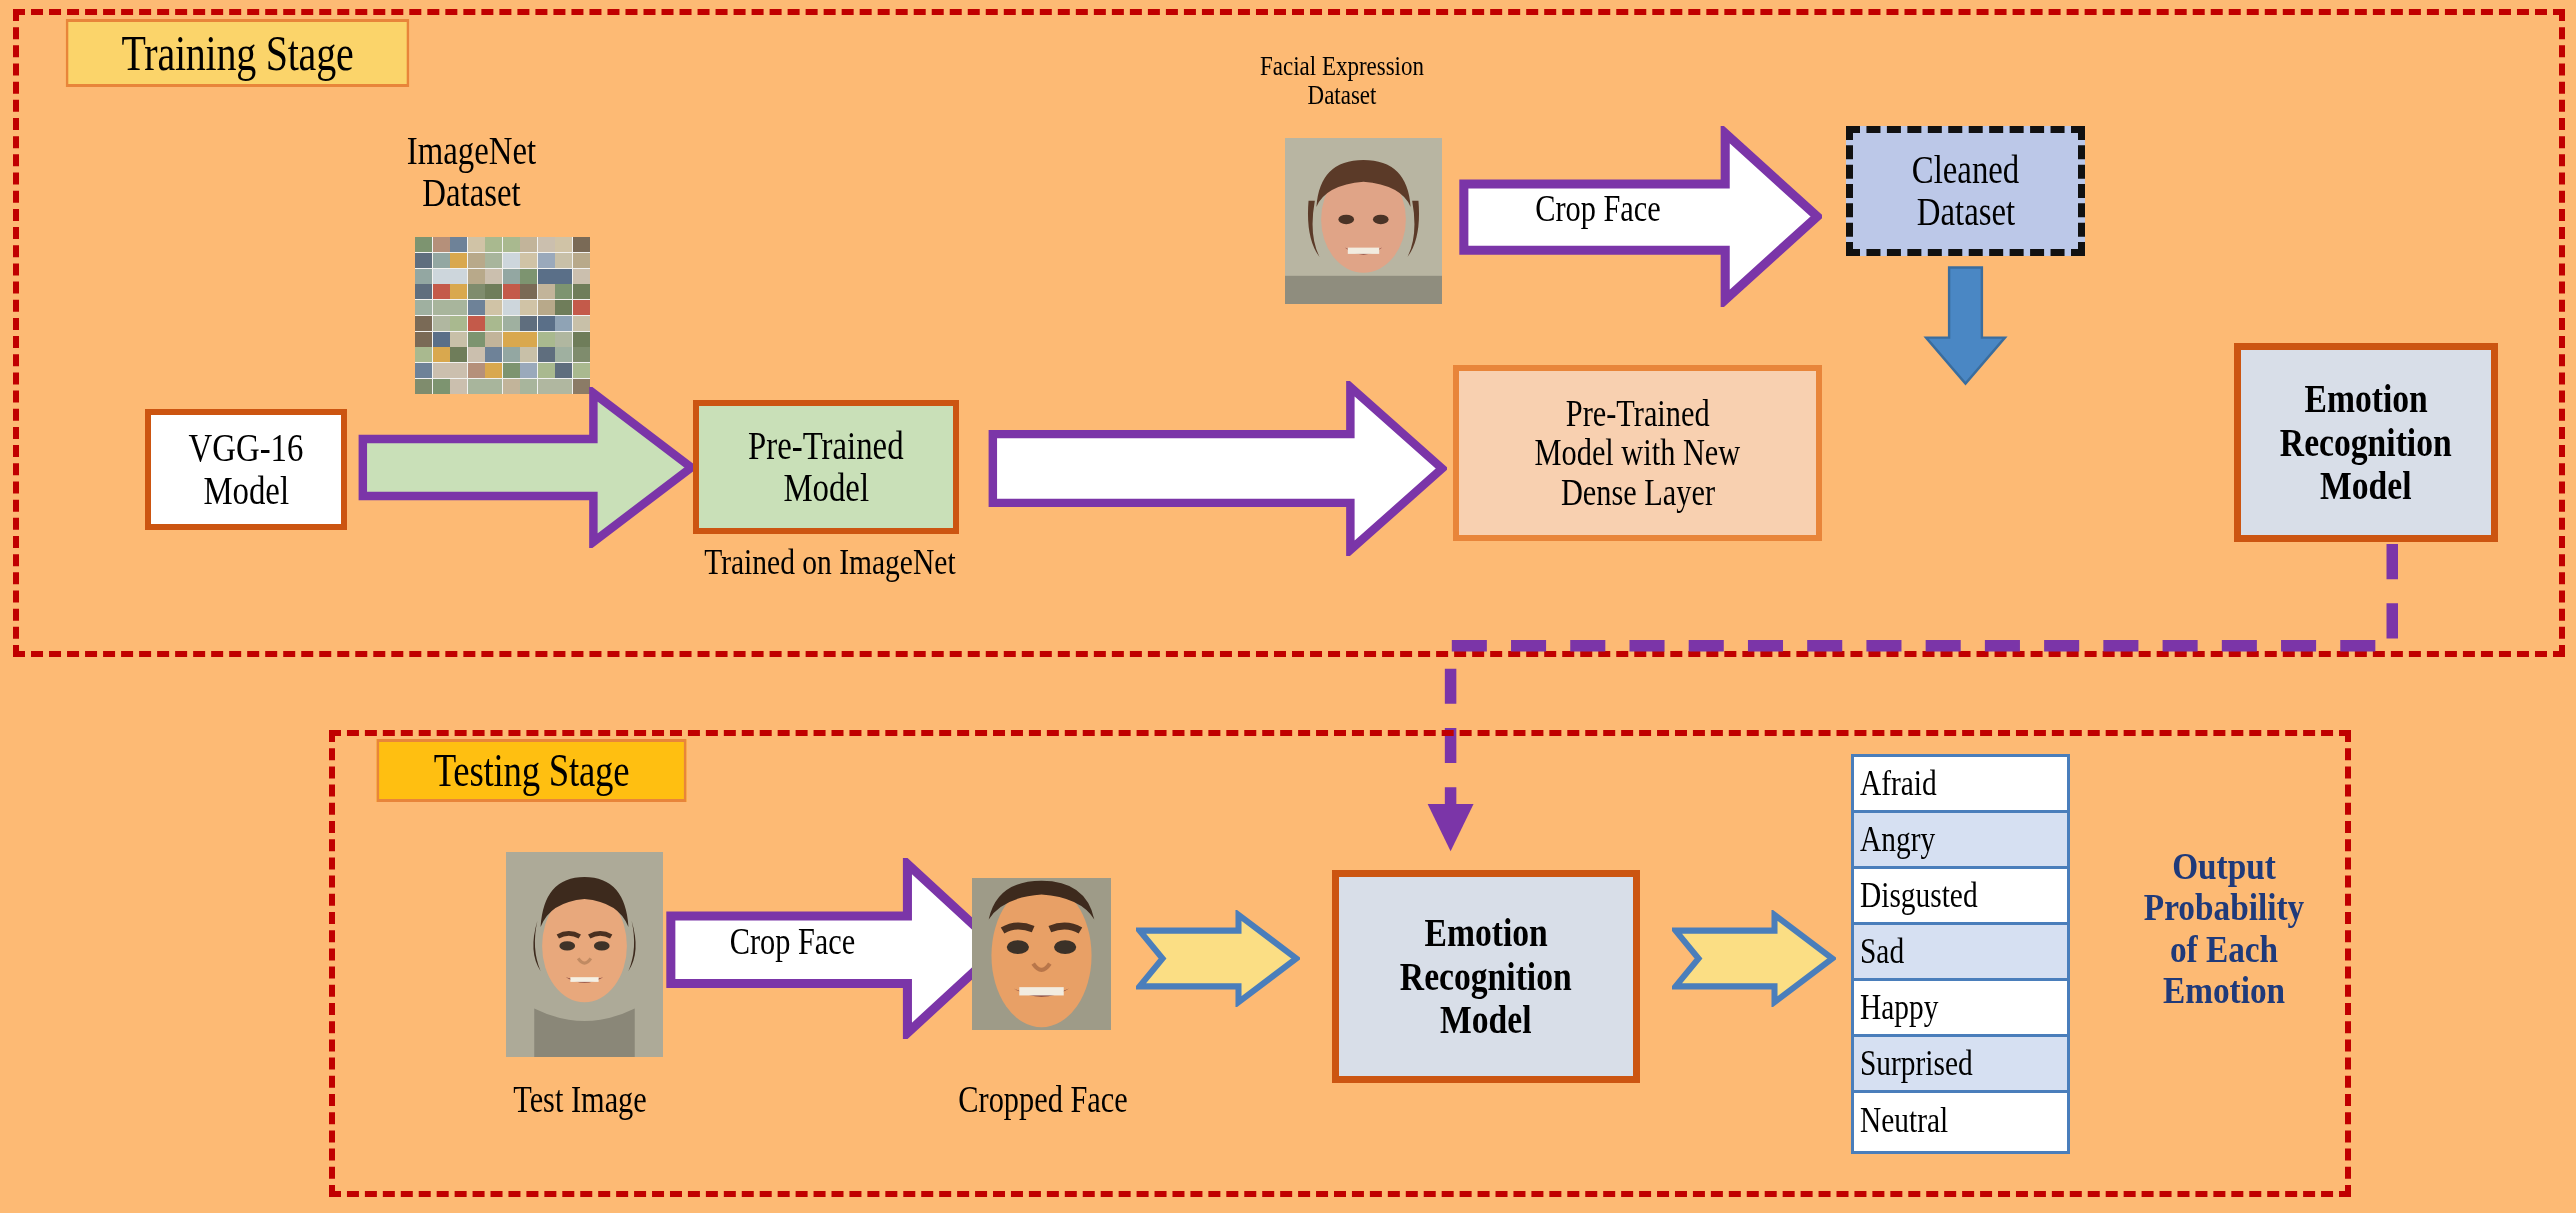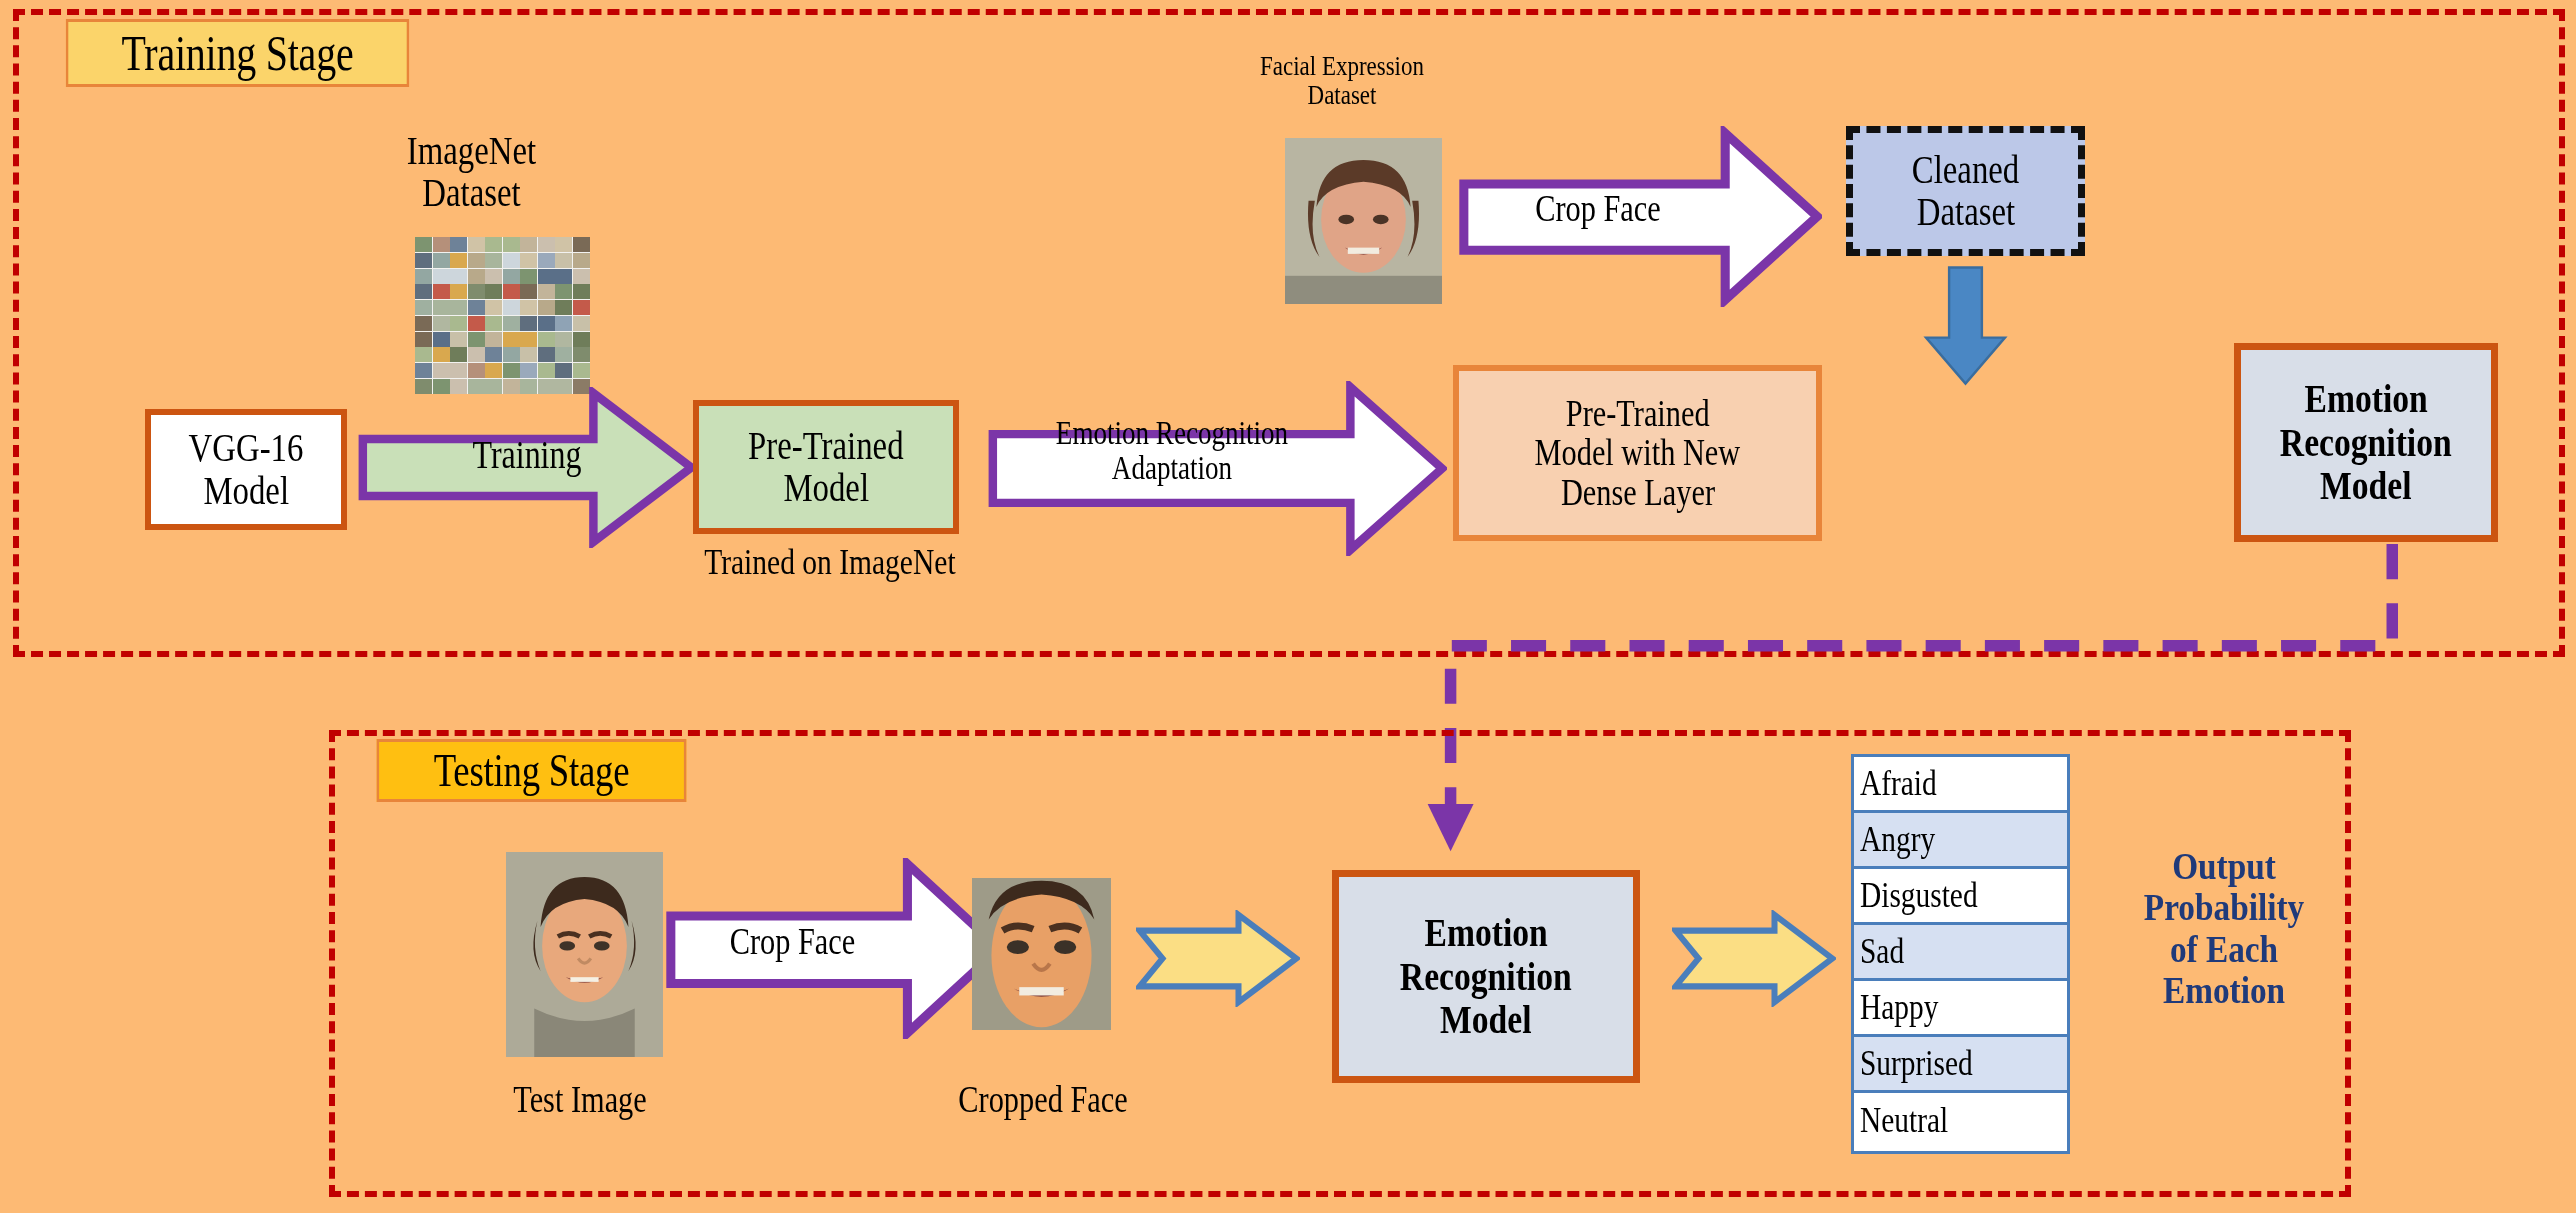--- a/index.html
+++ b/index.html
@@ -254,43 +254,36 @@
   <div class="pbox" style="left:145px; top:409px; width:202px; height:121px; font-size:40px;
        background:#ffffff; border:6px solid #CC5511;">
     <span class="ln">VGG-16</span>
     <span class="ln">Model</span>
   </div>
 
   <div class="arrowwrap" style="left:358px; top:387px; width:338px; height:161px;">
     <svg viewBox="0 0 560 266" preserveAspectRatio="none">
       <polygon points="8,86 390,86 390,10 552,133 390,256 390,180 8,180" fill="#C9E0B8" stroke="#7B35A8" stroke-width="14" stroke-linejoin="miter"></polygon>
     </svg>
-    <div class="arrow-text" style="top:48px; font-size:39px;">
-      <span class="ln">Training</span>
-    </div>
   </div>
 
   <div class="pbox" style="left:693px; top:400px; width:266px; height:134px; font-size:40px;
        background:#C9E0B8; border:6.6px solid #CC5511;">
     <span class="ln">Pre-Trained</span>
     <span class="ln">Model</span>
   </div>
 
   <div class="label" style="left:677px; top:544px; width:302px; font-size:36px;">
     <span class="ln">Trained on ImageNet</span>
   </div>
 
   <div class="arrowwrap" style="left:988px; top:381px; width:459px; height:175px;">
     <svg viewBox="0 0 760 290" preserveAspectRatio="none">
       <polygon points="8,88 600,88 600,10 752,145 600,280 600,202 8,202" fill="#ffffff" stroke="#7B35A8" stroke-width="14" stroke-linejoin="miter"></polygon>
     </svg>
-    <div class="arrow-text" style="top:35px; left:6px; right:97px; font-size:33px;">
-      <span class="ln">Emotion Recognition</span>
-      <span class="ln">Adaptation</span>
-    </div>
   </div>
 
   <div class="label" style="left:1173px; top:35px; width:338px; font-size:28px;margin-top:16px;">
     <span class="ln">Facial Expression</span>
     <span class="ln">Dataset</span>
   </div>
 
   <div class="photo" style="left:1285px; top:138px; width:157px; height:166px;">
     <svg viewBox="0 0 100 106" preserveAspectRatio="none">
       <rect width="100" height="106" fill="#b8b5a2"></rect>

